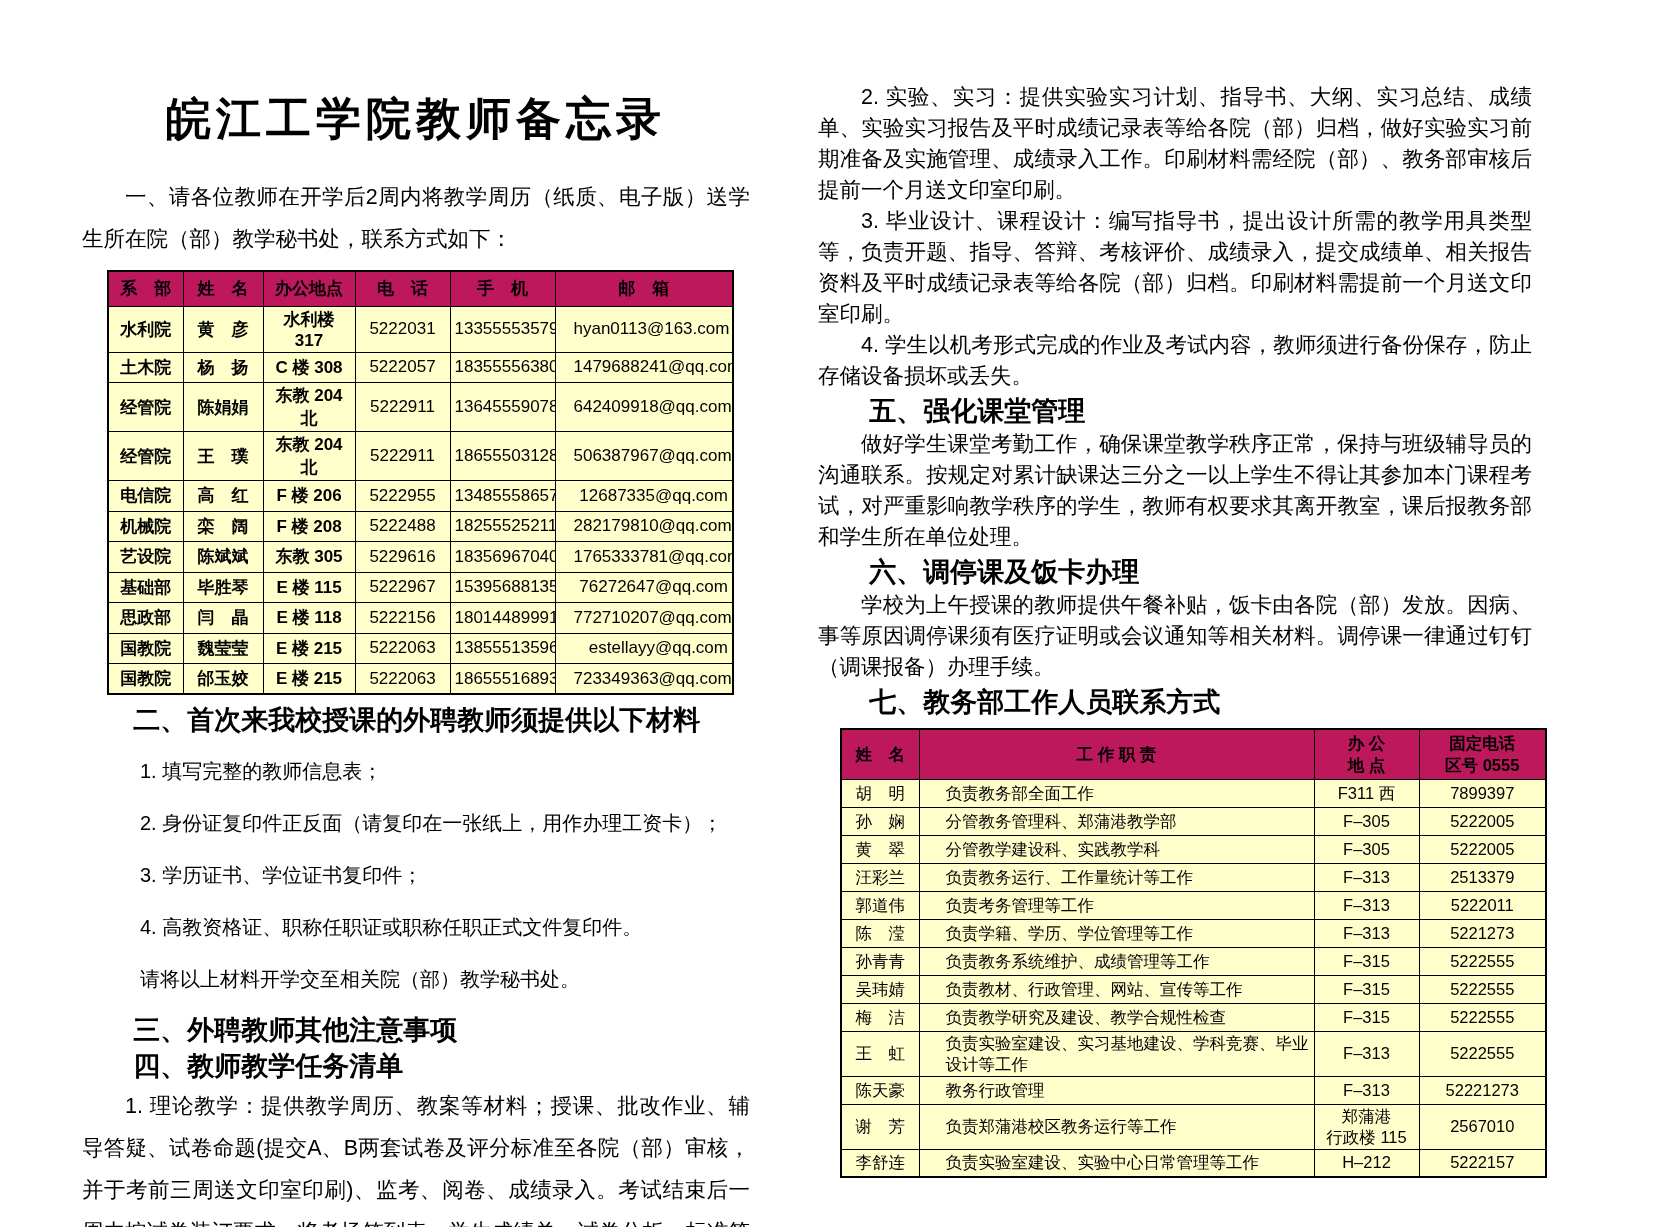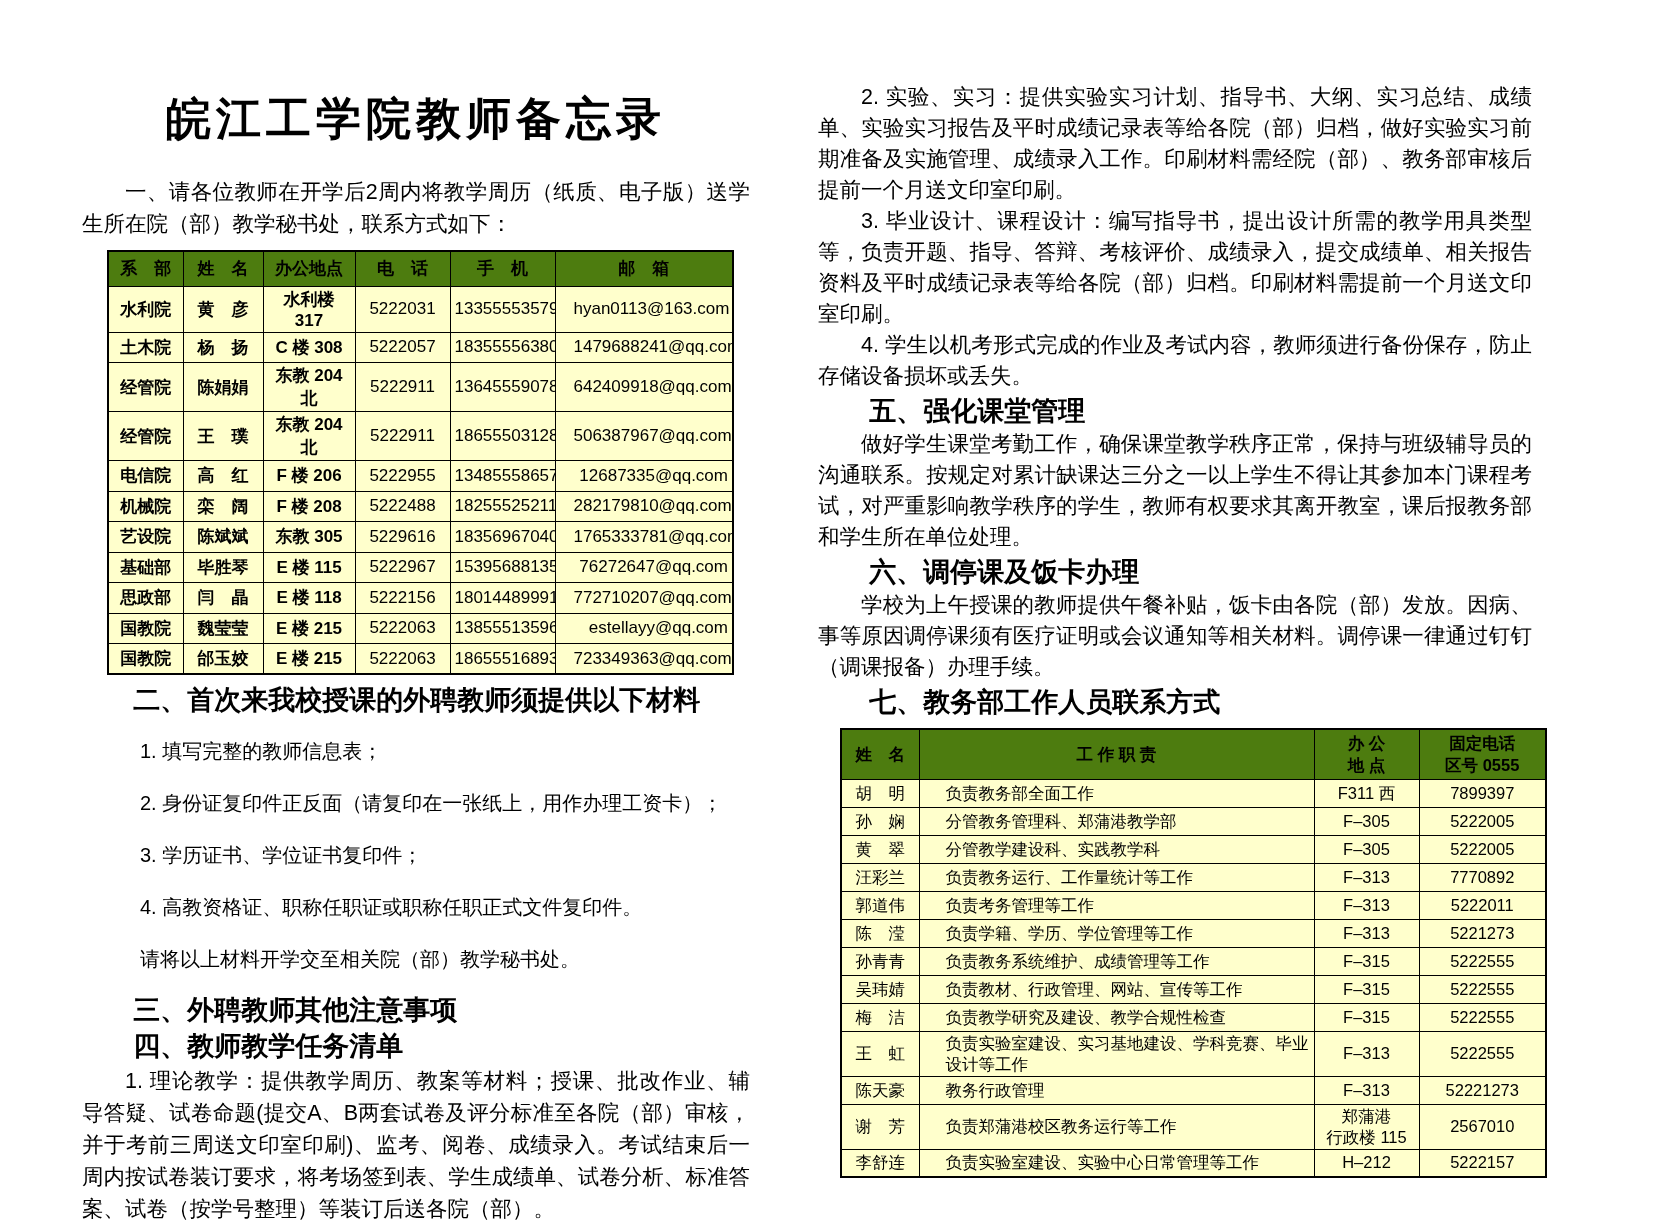--- a/index.html
+++ b/index.html
@@ -20,21 +20,21 @@
     text-align: center;
     font-size: 45px;
     font-weight: bold;
     letter-spacing: 5px;
     line-height: 1.2;
   }
 
   p.body-text {
     margin: 0;
     font-size: 21.5px;
-    line-height: 32px;
+    line-height: 42px;
     text-indent: 2em;
     text-align: justify;
   }
   .col-right p.body-text { line-height: 31px; }
 
   p.list-item { margin: 16px; font-size: 20px; line-height: 36px; text-indent: 2.1em; }
 
   h2.sec-heading {
     margin: 2px 0;
     font-size: 27px;
@@ -47,21 +47,21 @@
   table {
     border-collapse: collapse;
     border: 2.5px solid #000;
     table-layout: fixed;
   }
   th, td {
     border: 1.5px solid #000;
     white-space: pre-line;
     overflow: hidden;
   }
-  th { background: #4d7c0f; font-weight: bold; text-align: center; }
+  th { background: #be185d; font-weight: bold; text-align: center; }
   td { background: #ffffcc; text-align: center; }
 
   
   #table1 { width: 625px; margin: 10px 0 8px 25px; font-size: 17px; }
   #table1 th { height: 35px; }
   #table1 td { height: 30.5px; padding: 1px 4px; }
   #table1 td:nth-child(1), #table1 td:nth-child(2), #table1 td:nth-child(3) { font-weight: bold; }
   #table1 td:nth-child(6) { text-align: right; padding-left: 18px; }
 
   
@@ -256,21 +256,21 @@
           <tr>
             <td>黄　翠</td>
             <td>分管教学建设科、实践教学科</td>
             <td>F–305</td>
             <td>5222005</td>
           </tr>
           <tr>
             <td>汪彩兰</td>
             <td>负责教务运行、工作量统计等工作</td>
             <td>F–313</td>
-            <td>7770892</td>
+            <td>2513379</td>
           </tr>
           <tr>
             <td>郭道伟</td>
             <td>负责考务管理等工作</td>
             <td>F–313</td>
             <td>5222011</td>
           </tr>
           <tr>
             <td>陈　滢</td>
             <td>负责学籍、学历、学位管理等工作</td>

